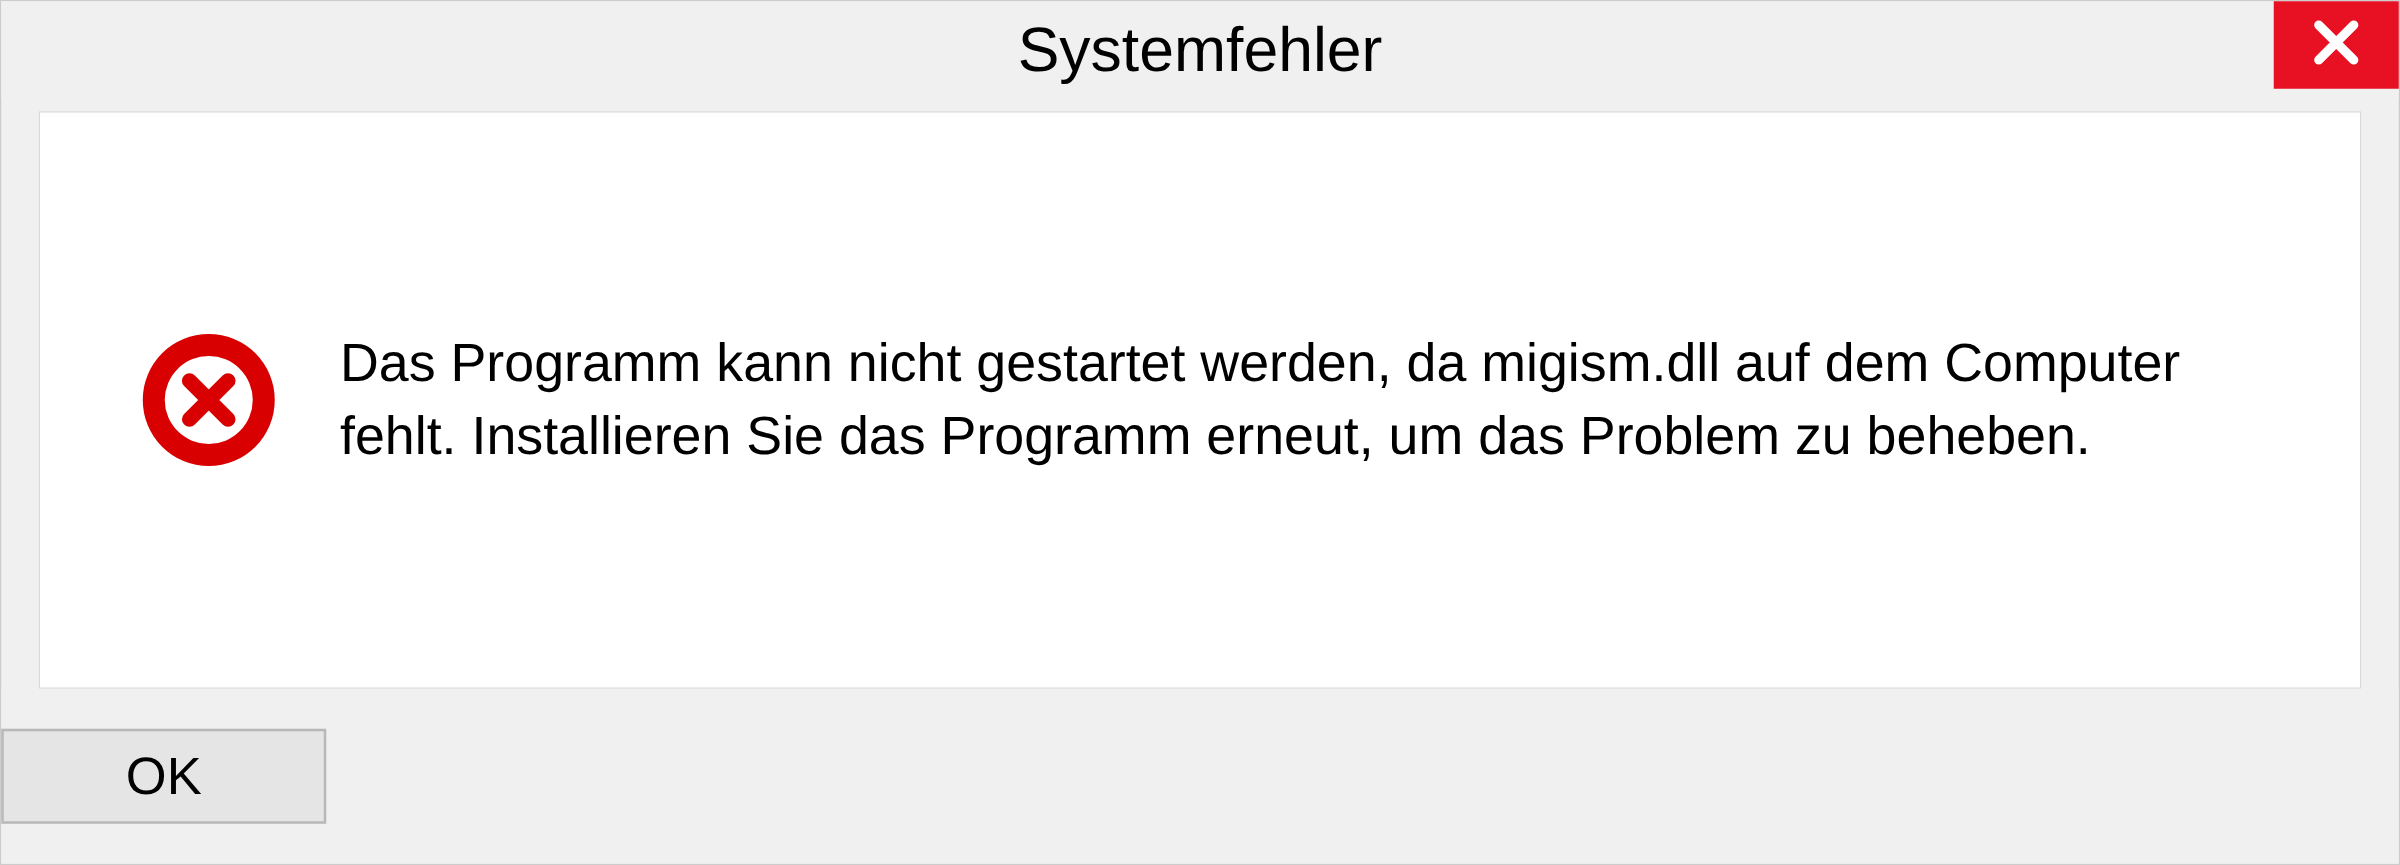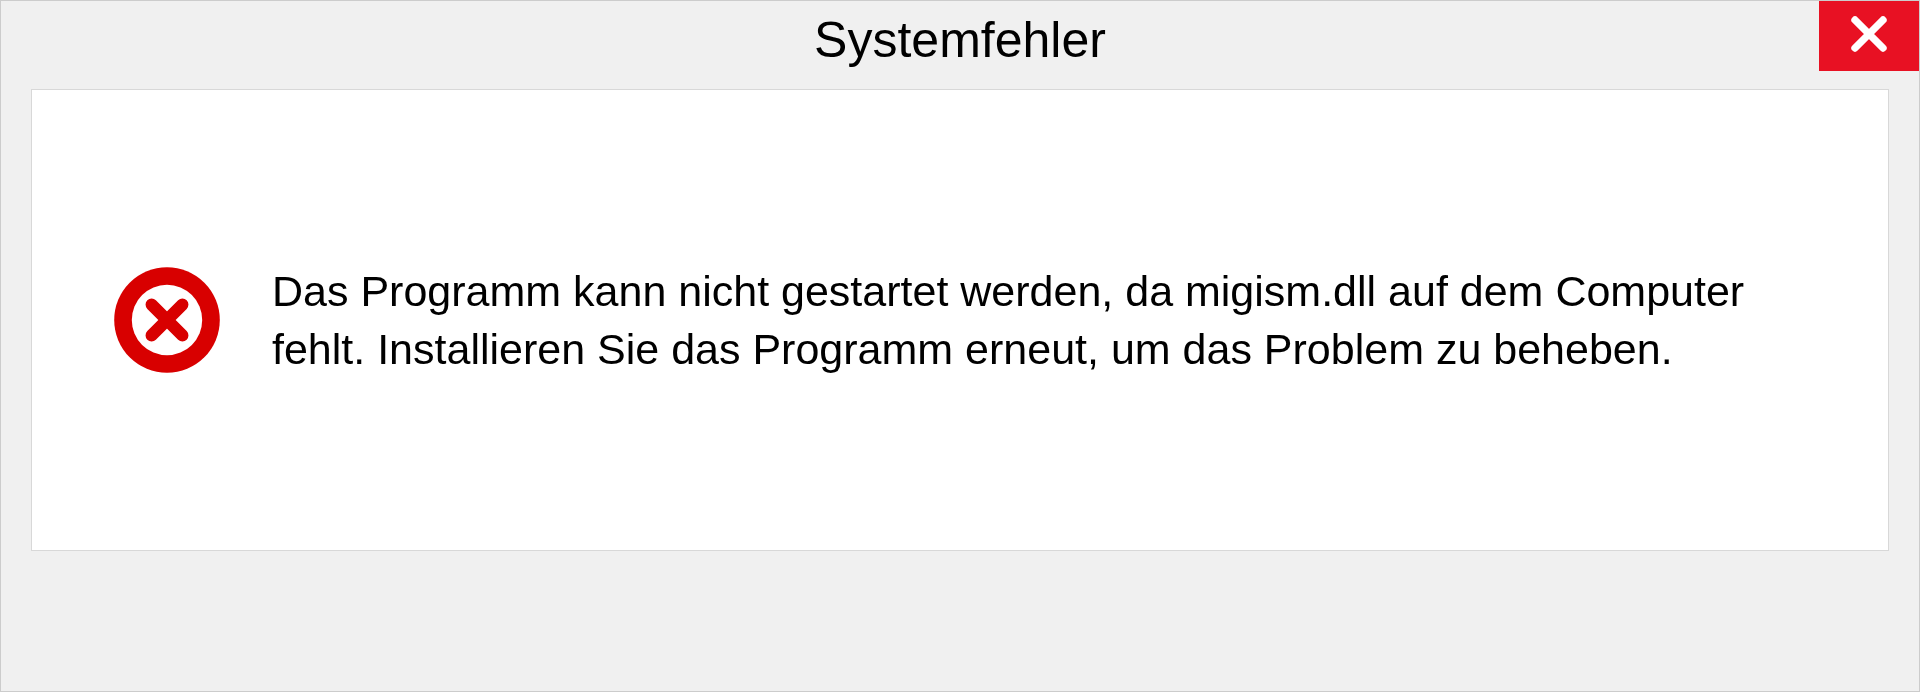--- a/index.html
+++ b/index.html
@@ -126,14 +126,15 @@
       <svg viewBox="0 0 100 100">
         <circle cx="50" cy="50" r="48" fill="#d80000"></circle>
         <circle cx="50" cy="50" r="32" fill="#fff"></circle>
         <path d="M36 36 L64 64 M64 36 L36 64" stroke="#d80000" stroke-width="11" stroke-linecap="round" fill="none"></path>
       </svg>
     </div>
     <div class="message-text">Das Programm kann nicht gestartet werden, da migism.dll auf dem Computer fehlt. Installieren Sie das Programm erneut, um das Problem zu beheben.</div>
   </div>
 
   <div class="footer">
+    <button class="ok-button">OK</button>
   </div>
 </div>
 
 </body></html>

